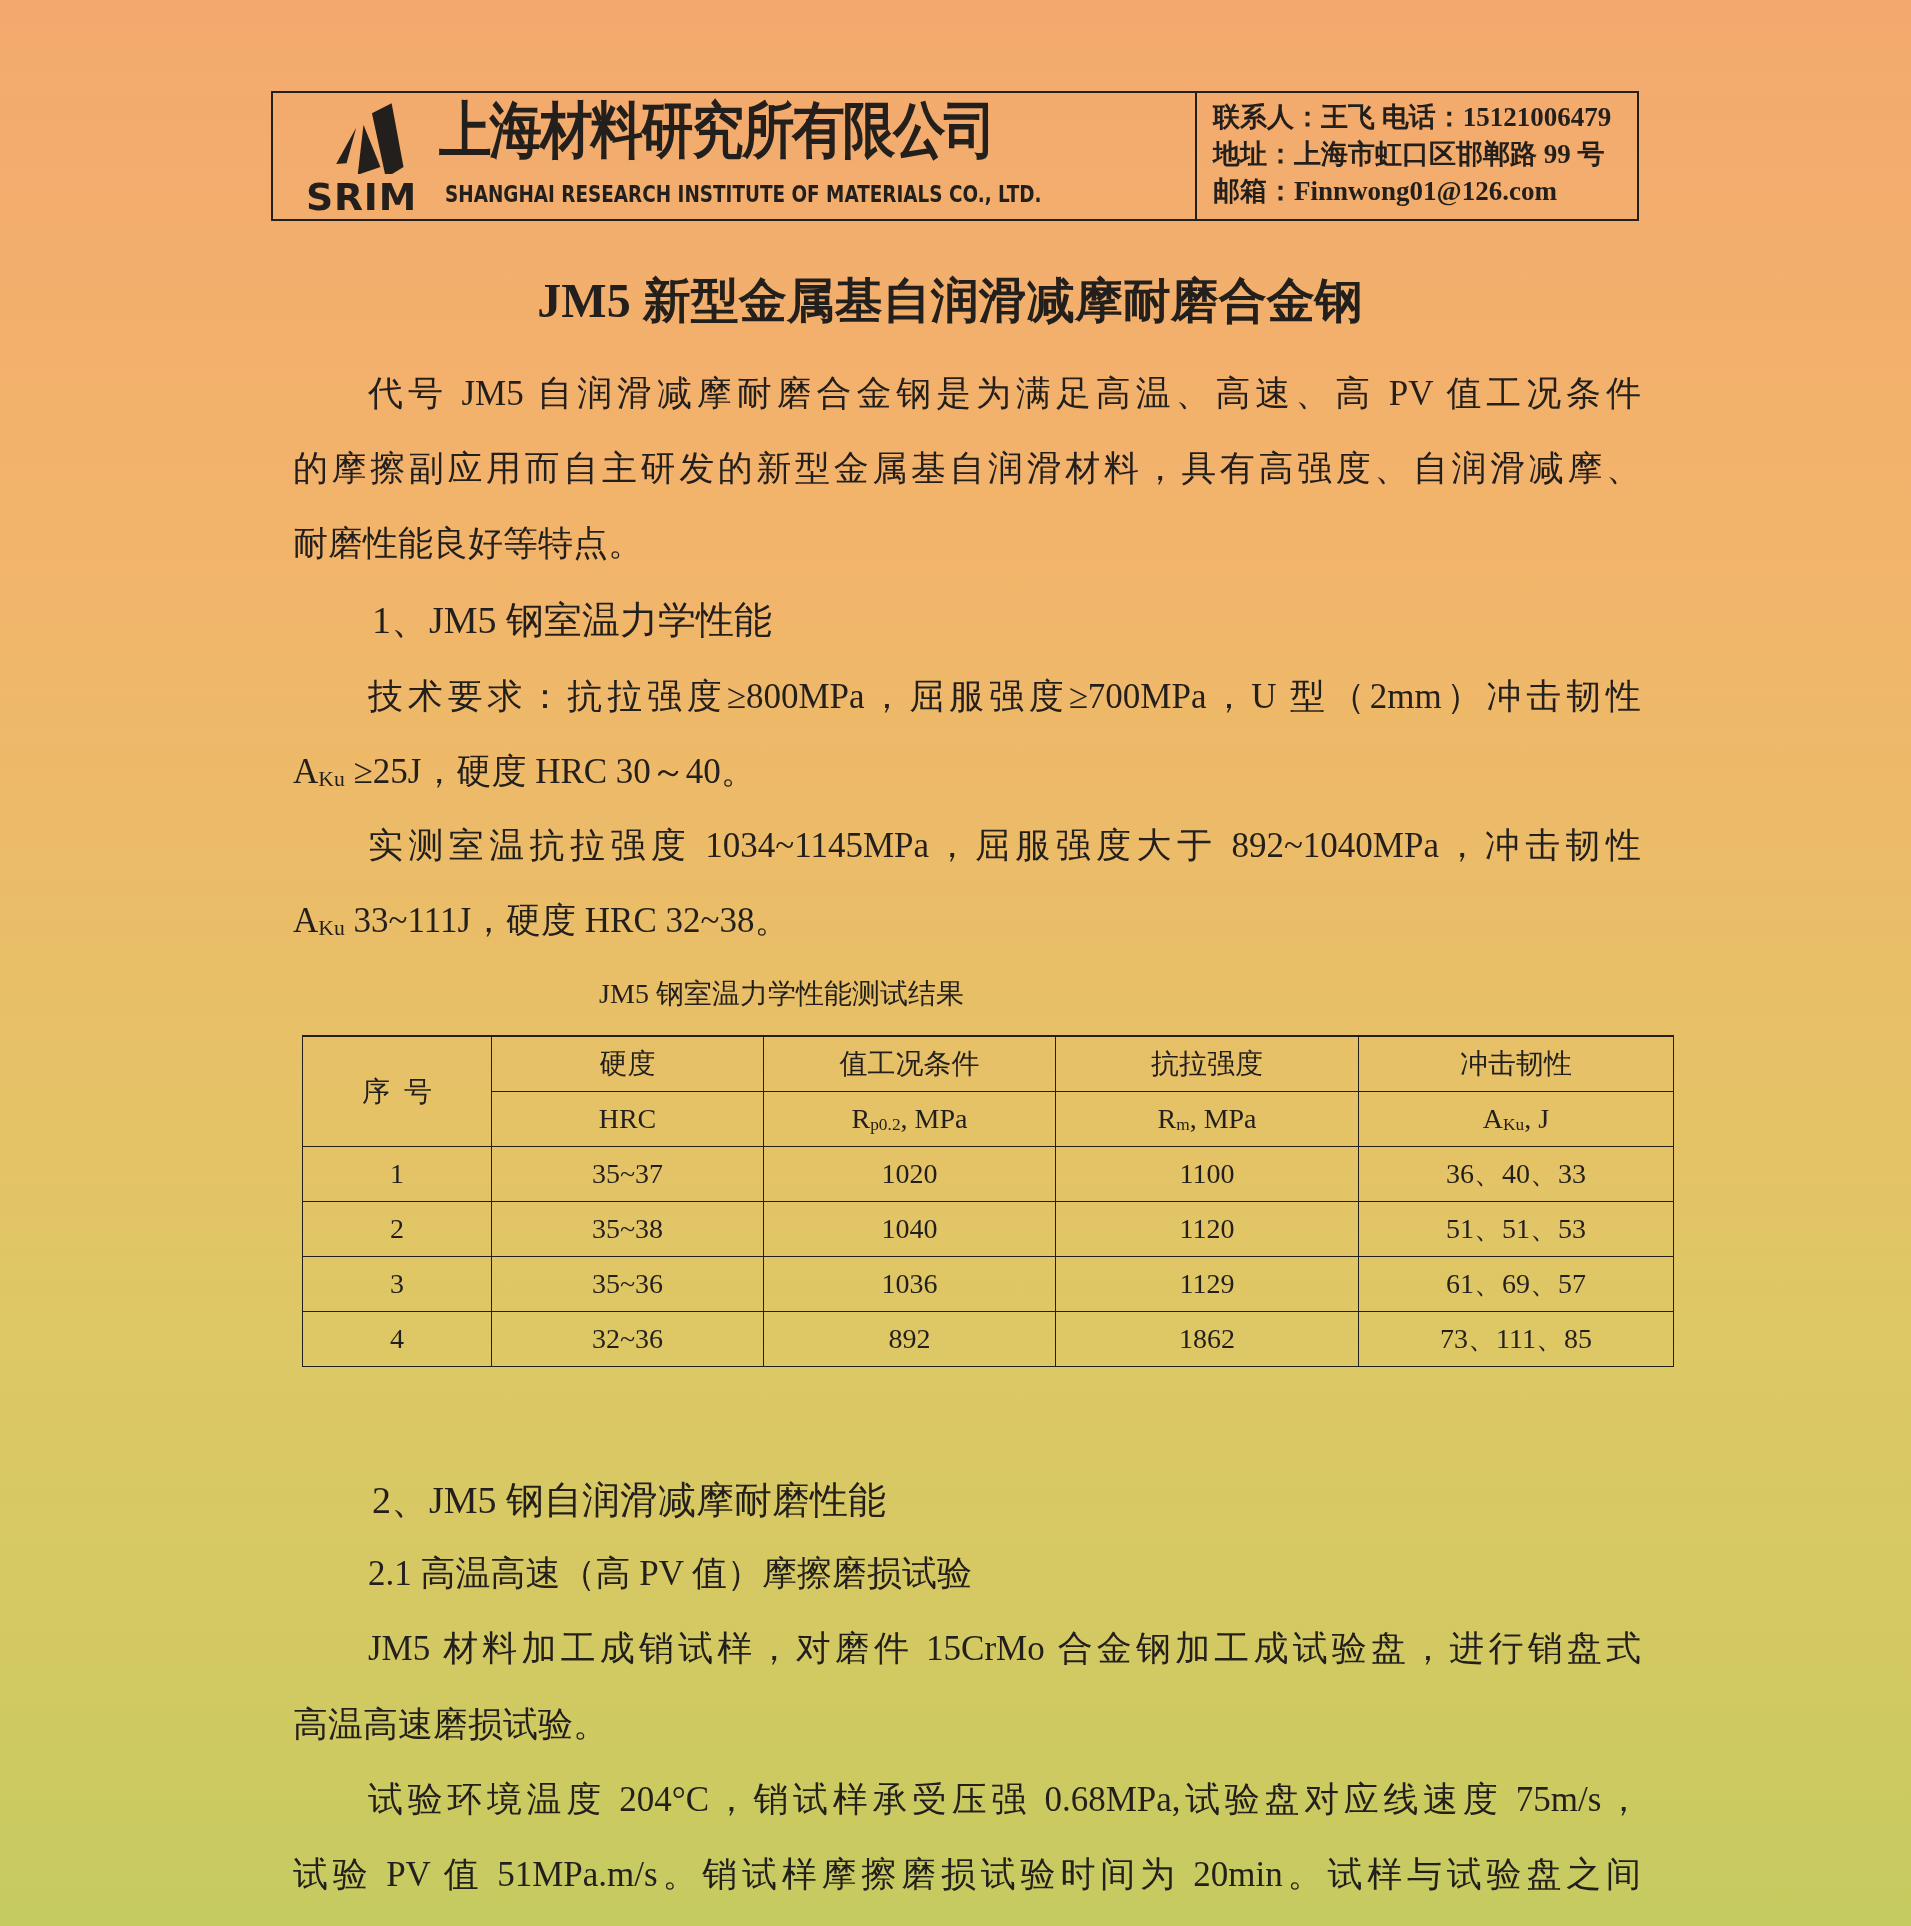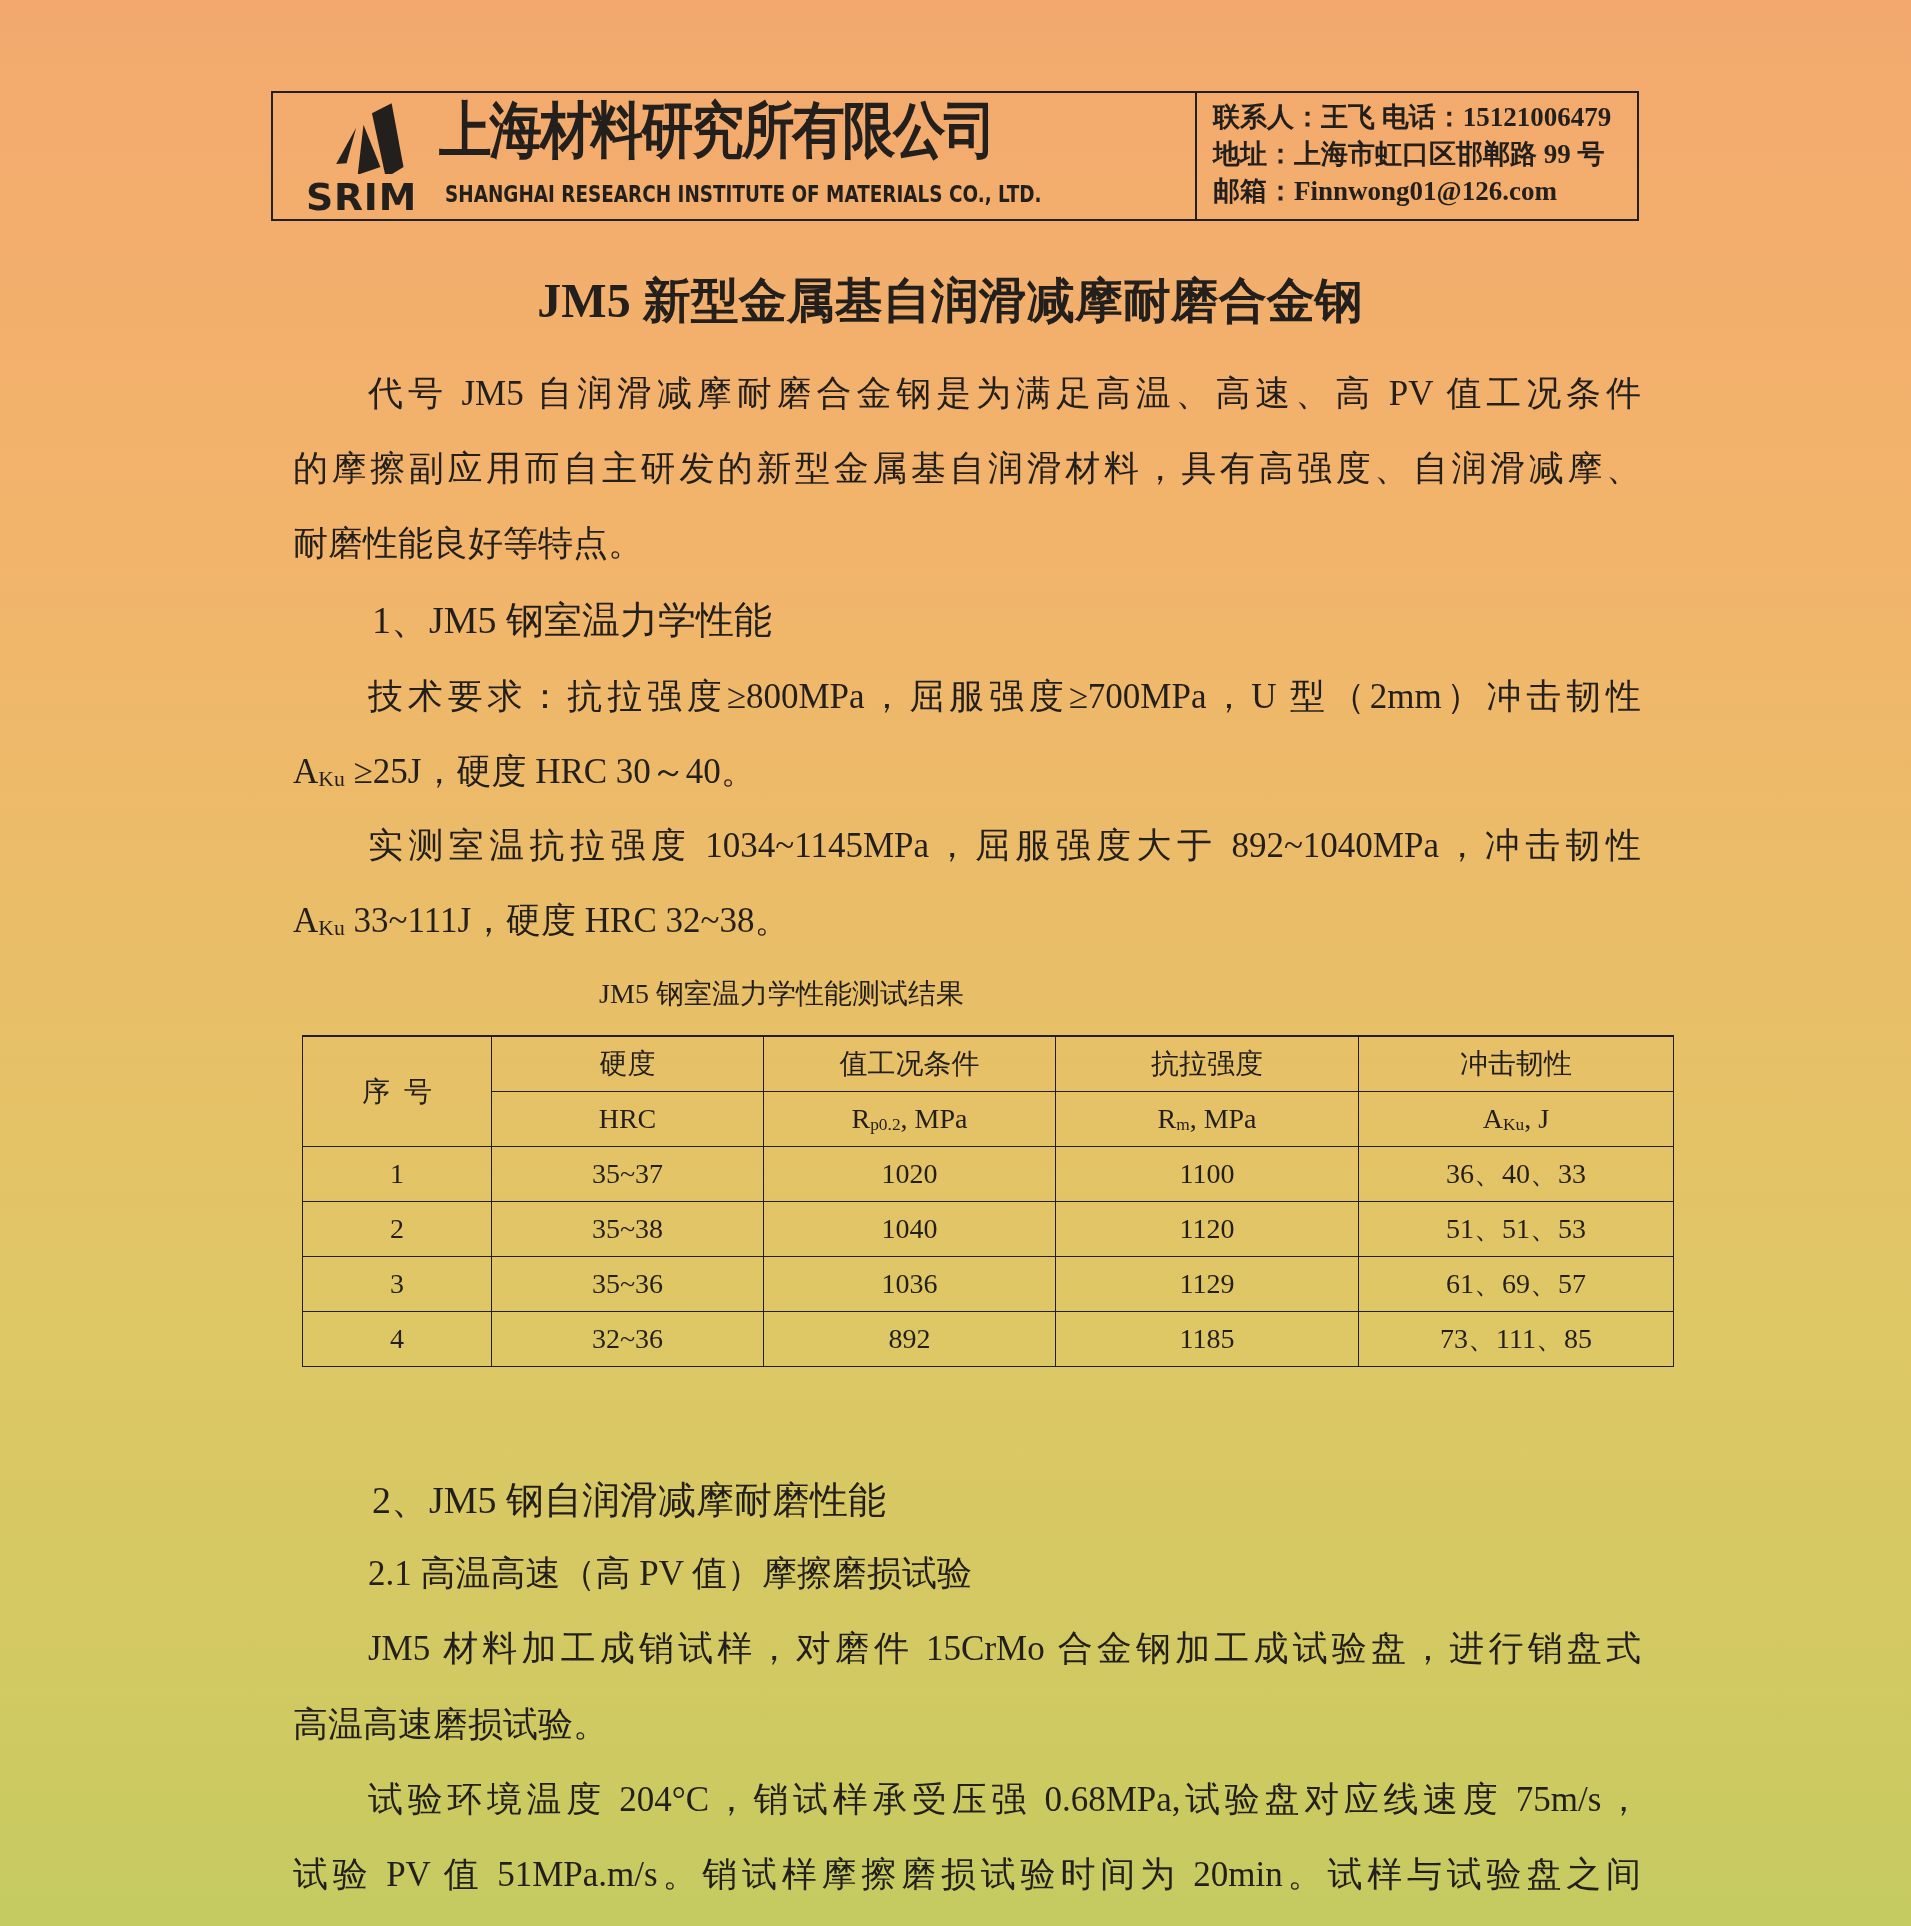--- a/index.html
+++ b/index.html
@@ -145,21 +145,21 @@
     <td>3</td>
     <td>35~36</td>
     <td>1036</td>
     <td>1129</td>
     <td>61、69、57</td>
   </tr>
   <tr>
     <td>4</td>
     <td>32~36</td>
     <td>892</td>
-    <td>1185</td>
+    <td>1862</td>
     <td>73、111、85</td>
   </tr>
 </tbody>
   </table>
 
 <div class="abs heading" style="top:1481px">2、JM5 钢自润滑减摩耐磨性能</div>
 <div class="abs subheading" style="top:1556px">2.1  高温高速（高  PV 值）摩擦磨损试验</div>
 
 <div class="abs line indent" style="top:1631px">JM5 材料加工成销试样，对磨件 15CrMo 合金钢加工成试验盘，进行销盘式</div>
 <div class="abs line last" style="top:1707px">高温高速磨损试验。</div>

